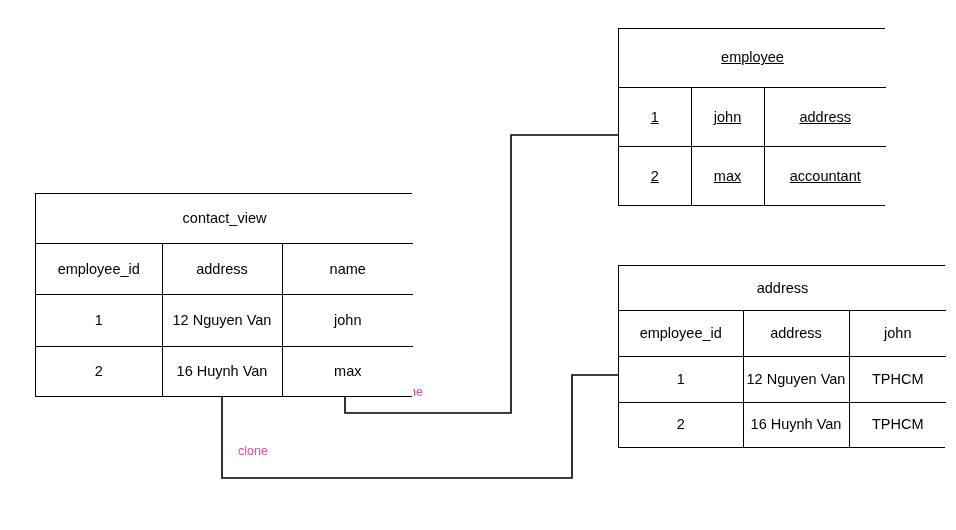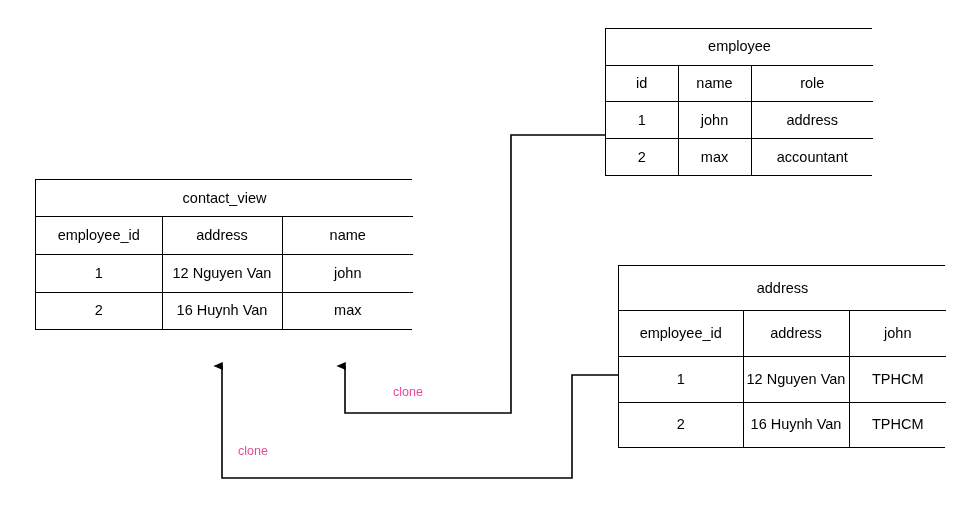--- a/index.html
+++ b/index.html
@@ -79,51 +79,46 @@
     </defs>
 
     <path d="M618,135 L511,135 L511,413 L345,413 L345,366" fill="none" stroke="#000000" stroke-width="1.6" stroke-linecap="butt" stroke-linejoin="miter" marker-end="url(#arrowUp)"></path>
 
     <path d="M618,375 L572,375 L572,478 L222,478 L222,366" fill="none" stroke="#000000" stroke-width="1.6" stroke-linecap="butt" stroke-linejoin="miter" marker-end="url(#arrowUp)"></path>
   </svg>
 
   <div class="edge-label" style="left:393px; top:385px;">clone</div>
   <div class="edge-label" style="left:238px; top:444px;">clone</div>
 
-  <div class="tbl" id="tbl-employee" style="left:605px; top:28px; width:267px; height:148px;">
+  <div class="tbl" id="tbl-employee" style="left:618px; top:28px; width:267px; height:178px;text-decoration:underline;">
     <table>
       <colgroup>
         <col style="width:72px">
         <col style="width:73px">
         <col style="width:122px">
       </colgroup>
       <tbody>
           <tr>
         <td class="title-cell" colspan="3">employee</td>
-      </tr>
-      <tr>
-        <td class="edge-l">id</td>
-        <td>name</td>
-        <td class="edge-r">role</td>
       </tr>
       <tr>
         <td class="edge-l">1</td>
         <td>john</td>
         <td class="edge-r">address</td>
       </tr>
       <tr>
         <td class="edge-l">2</td>
         <td>max</td>
         <td class="edge-r">accountant</td>
       </tr>
     </tbody>
       </table>
   </div>
 
-  <div class="tbl" id="tbl-contact-view" style="left:35px; top:179px; width:377px; height:151px;">
+  <div class="tbl" id="tbl-contact-view" style="left:35px; top:193px; width:377px; height:204px;">
     <table>
       <colgroup>
         <col style="width:126px">
         <col style="width:120px">
         <col style="width:131px">
       </colgroup>
       <tbody>
           <tr>
         <td class="title-cell" colspan="3">contact_view</td>
       </tr>

